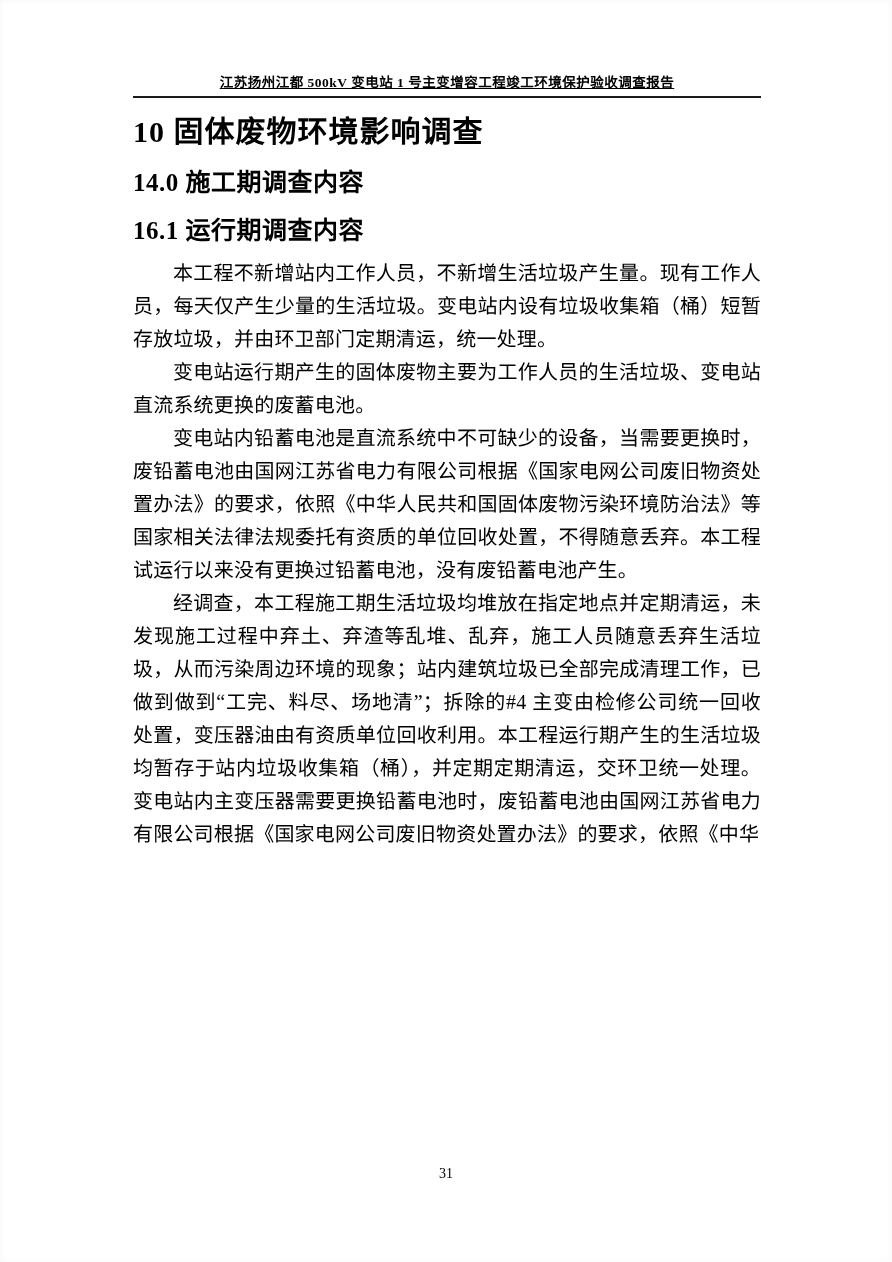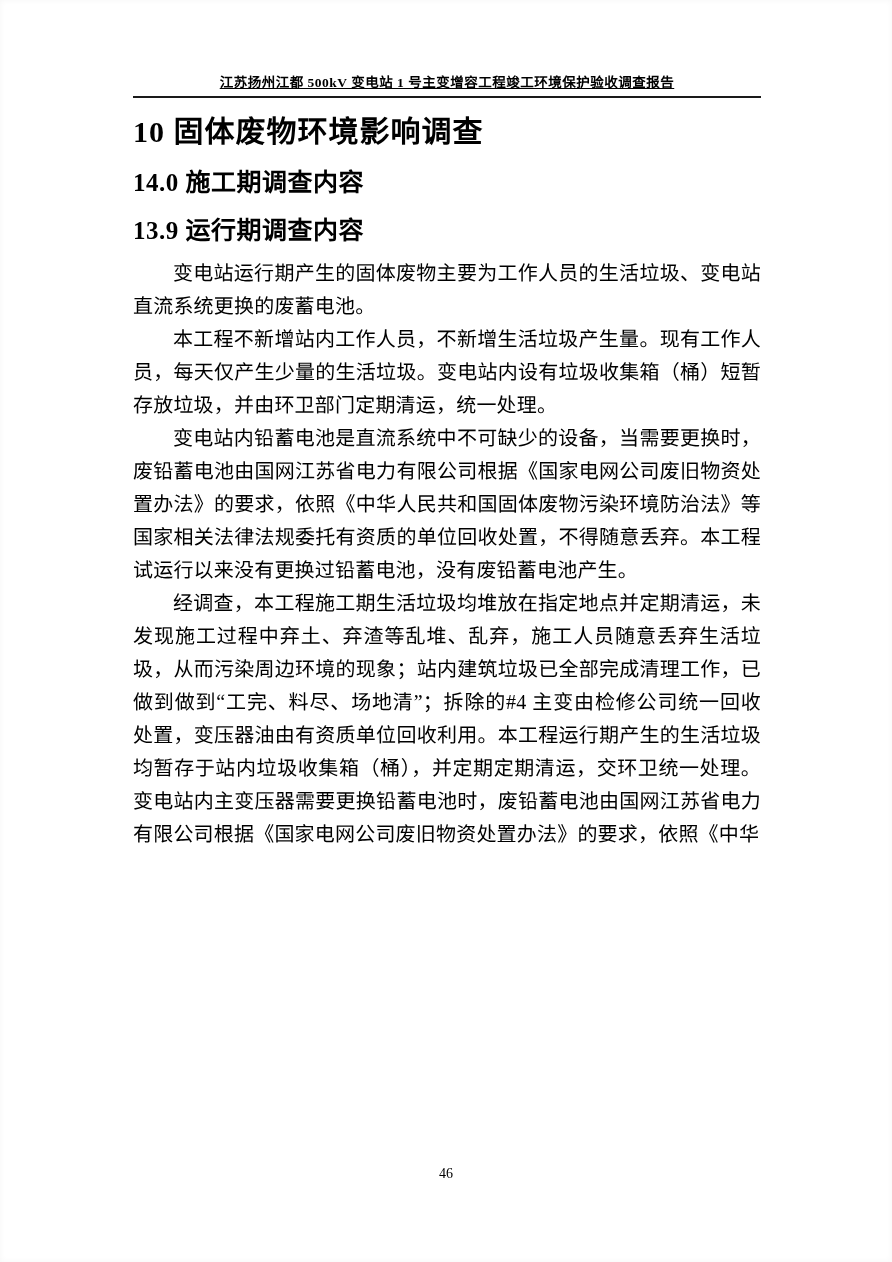--- a/index.html
+++ b/index.html
@@ -80,22 +80,22 @@
 
 <div class="content">
 
   <div class="doc-header">江苏扬州江都 500kV 变电站 1 号主变增容工程竣工环境保护验收调查报告</div>
   <hr class="header-rule">
 
   <h1 class="chapter-title">10 固体废物环境影响调查</h1>
 
   <h2 class="section-heading">14.0 施工期调查内容</h2>
 
-  <h2 class="section-heading">13.9 运行期调查内容</h2>
+  <h2 class="section-heading">16.1 运行期调查内容</h2>
+  <p class="body-paragraph">本工程不新增站内工作人员，不新增生活垃圾产生量。现有工作人员，每天仅产生少量的生活垃圾。变电站内设有垃圾收集箱（桶）短暂存放垃圾，并由环卫部门定期清运，统一处理。</p>
   <p class="body-paragraph">变电站运行期产生的固体废物主要为工作人员的生活垃圾、变电站直流系统更换的废蓄电池。</p>
-  <p class="body-paragraph">本工程不新增站内工作人员，不新增生活垃圾产生量。现有工作人员，每天仅产生少量的生活垃圾。变电站内设有垃圾收集箱（桶）短暂存放垃圾，并由环卫部门定期清运，统一处理。</p>
   <p class="body-paragraph">变电站内铅蓄电池是直流系统中不可缺少的设备，当需要更换时，废铅蓄电池由国网江苏省电力有限公司根据《国家电网公司废旧物资处置办法》的要求，依照《中华人民共和国固体废物污染环境防治法》等国家相关法律法规委托有资质的单位回收处置，不得随意丢弃。本工程试运行以来没有更换过铅蓄电池，没有废铅蓄电池产生。</p>
 
   <p class="body-paragraph">经调查，本工程施工期生活垃圾均堆放在指定地点并定期清运，未发现施工过程中弃土、弃渣等乱堆、乱弃，施工人员随意丢弃生活垃圾，从而污染周边环境的现象；站内建筑垃圾已全部完成清理工作，已做到做到“工完、料尽、场地清”；拆除的#4 主变由检修公司统一回收处置，变压器油由有资质单位回收利用。本工程运行期产生的生活垃圾均暂存于站内垃圾收集箱（桶），并定期定期清运，交环卫统一处理。变电站内主变压器需要更换铅蓄电池时，废铅蓄电池由国网江苏省电力有限公司根据《国家电网公司废旧物资处置办法》的要求，依照《中华</p>
 
 </div>
 
-<div class="page-number">46</div>
+<div class="page-number">31</div>
 
 </body></html>

